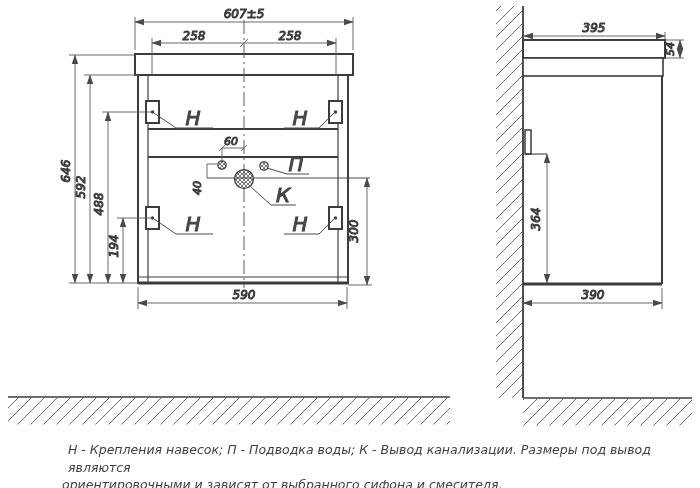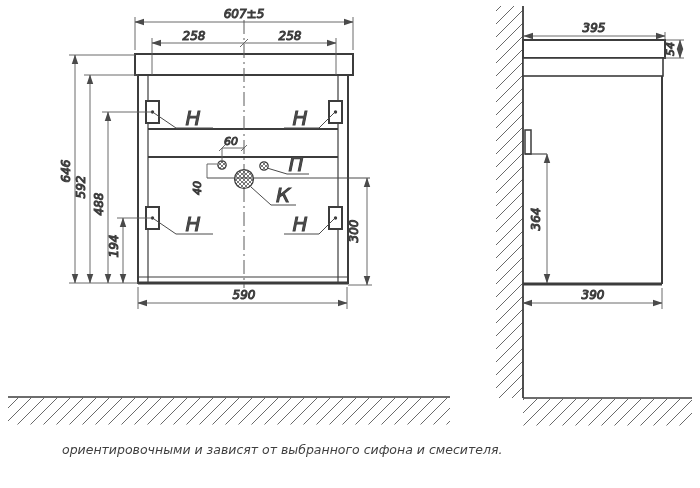--- a/index.html
+++ b/index.html
@@ -167,16 +167,17 @@
 
   <g>
     <line x1="8" y1="397" x2="450" y2="397" stroke="#3c3c3c" stroke-width="1.4"></line>
     <rect x="8" y="397.5" width="442" height="27" fill="url(#hatch)"></rect>
     <line x1="523" y1="398" x2="692" y2="398" stroke="#3c3c3c" stroke-width="1.4"></line>
     <rect x="523" y="398.5" width="169" height="27" fill="url(#hatch)"></rect>
   </g>
 </svg>
 
 <div class="note">
+  <div class="l1">Н - Крепления навесок; П - Подводка воды; К - Вывод канализации. Размеры под вывод являются</div>
   <div class="l2">ориентировочными и зависят от выбранного сифона и смесителя.</div>
 </div>
 
 </div>
 
 </body></html>

